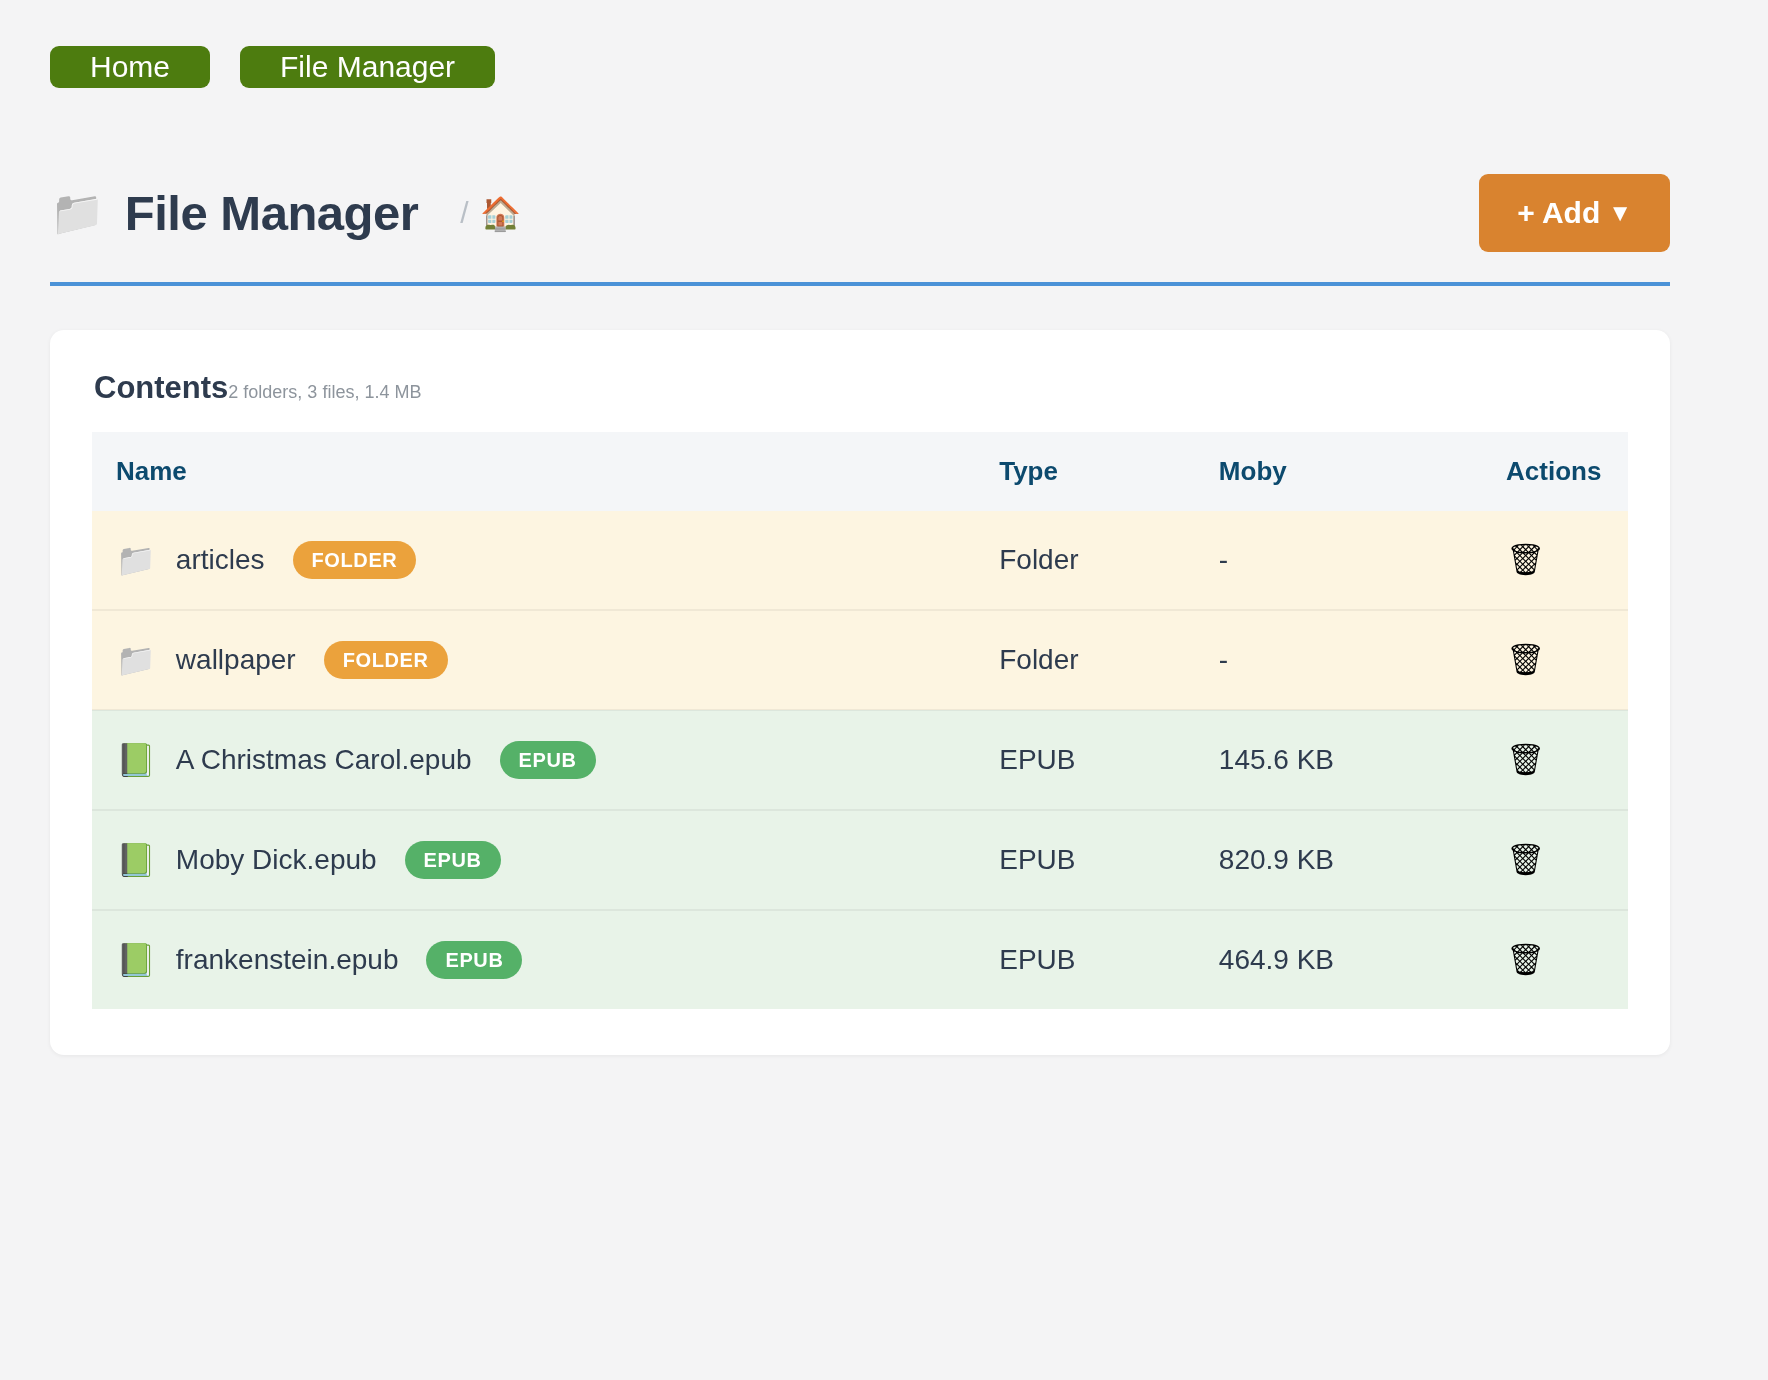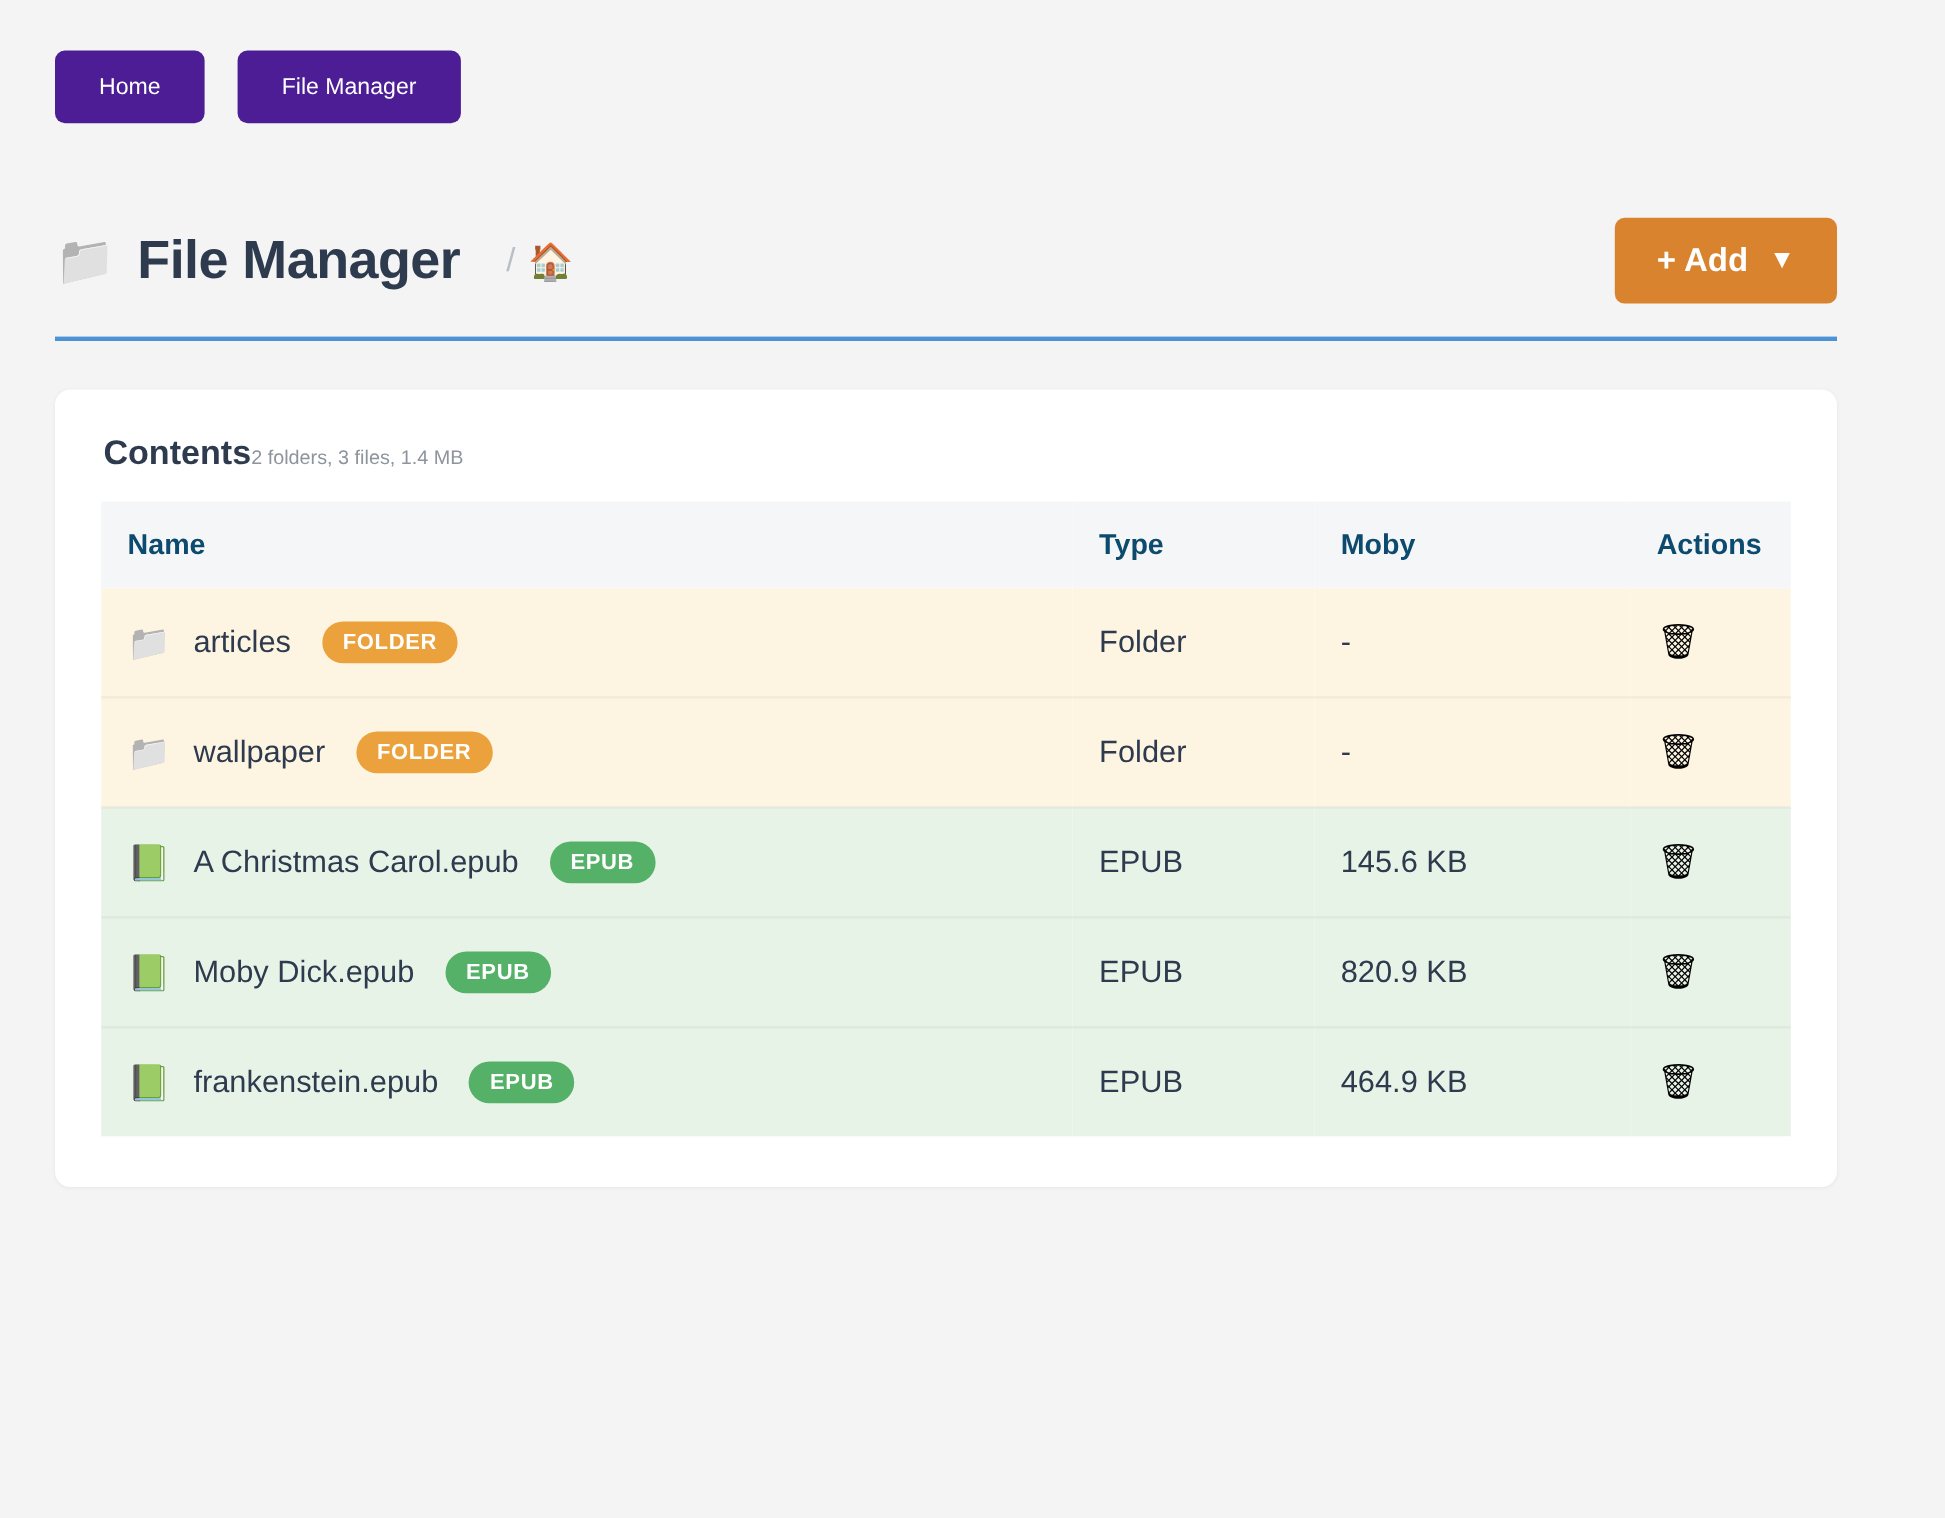--- a/index.html
+++ b/index.html
@@ -7,27 +7,27 @@
   body {
     background: #f4f4f5;
     font-family: "Liberation Sans", "DejaVu Sans", sans-serif;
     color: #2e3b4e;
   }
   .container { margin-left: 50px; width: 1620px; padding-top: 46px; }
 
   
   .nav-row { display: flex; gap: 30px; }
   .nav-btn {
-    background: #4c1d95;
+    background: #4d7c0f;
     color: #ffffff;
     border: none;
     border-radius: 9px;
-    font-size: 21px;
+    font-size: 30px;
     font-family: inherit;
-    padding: 21px 40px;
+    padding: 4px 40px;
     cursor: pointer;
   }
 
   
   .title-row {
     margin-top: 86px;
     display: flex;
     align-items: center;
     justify-content: space-between;
   }
@@ -42,21 +42,21 @@
     color: #ffffff;
     border: none;
     border-radius: 9px;
     font-size: 30px;
     font-weight: bold;
     font-family: inherit;
     padding: 22px 38px;
     cursor: pointer;
     display: flex;
     align-items: center;
-    gap: 19px;
+    gap: 8px;
   }
   .add-caret { font-size: 24px; }
   .title-underline { border-bottom: 4px solid #4b92d7; margin-top: 30px; }
 
   
   .card {
     background: #ffffff;
     border-radius: 14px;
     box-shadow: 0 1px 4px rgba(0,0,0,0.06);
     margin-top: 44px;

